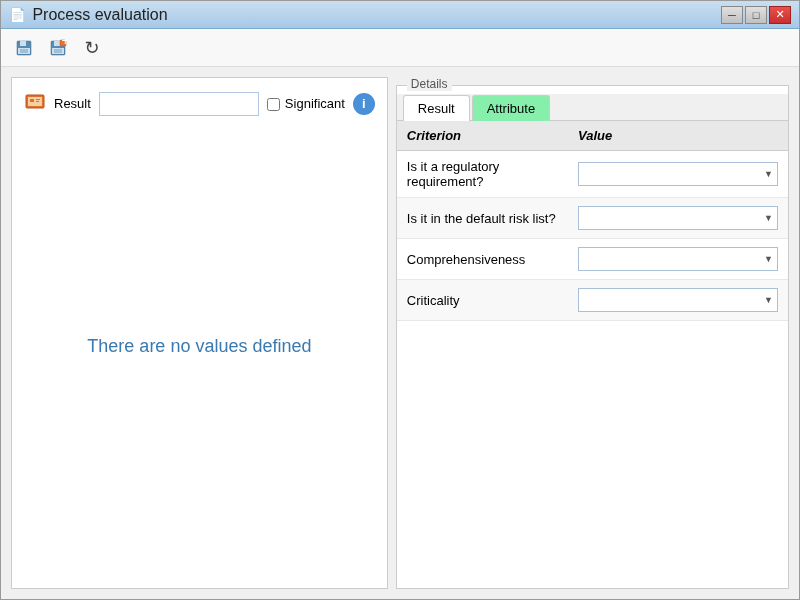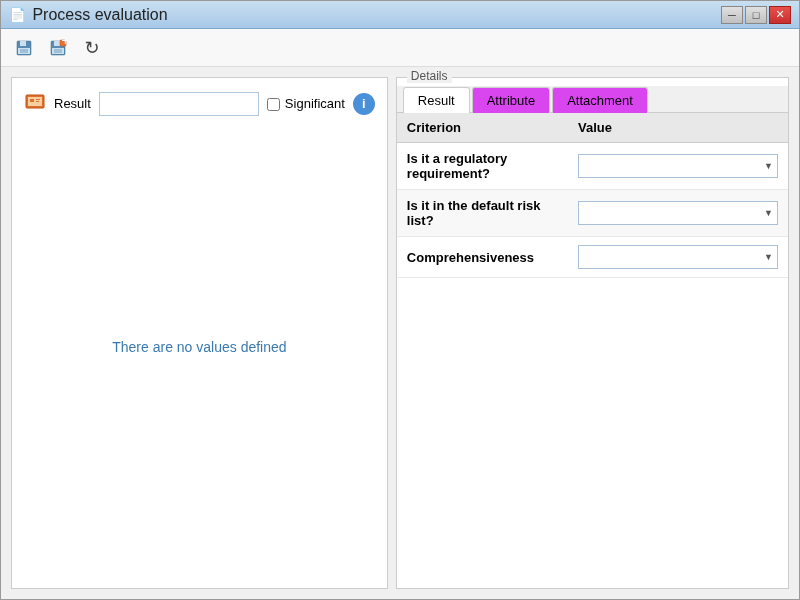--- a/index.html
+++ b/index.html
@@ -144,31 +144,31 @@
       font-weight: bold;
       cursor: pointer;
     }
 
     .no-values-msg {
       flex: 1;
       display: flex;
       align-items: center;
       justify-content: center;
       color: #3a7ab0;
-      font-size: 14px;
+      font-size: 18px;
     }
 
     .details-section {
       border: 1px solid #ccc;
       background: white;
       display: flex;
       flex-direction: column;
       flex: 1;
       position: relative;
-      margin-top: 0;
+      margin-top: 8px;
     }
 
     .details-legend {
       position: absolute;
       top: -9px;
       left: 10px;
       background: #f0f0f0;
       padding: 0 4px;
       font-size: 12px;
       color: #555;
@@ -179,21 +179,21 @@
       border-bottom: 1px solid #ccc;
       margin-top: 8px;
       padding: 0 6px;
       background: #f0f0f0;
     }
 
     .tab {
       padding: 5px 14px;
       border: 1px solid #ccc;
       border-bottom: none;
-      background: #d946ef;
+      background: #86efac;
       cursor: pointer;
       margin-right: 2px;
       font-size: 13px;
       position: relative;
       top: 1px;
       border-radius: 3px 3px 0 0;
     }
 
     .tab.active {
       background: white;
@@ -211,37 +211,37 @@
       width: 100%;
       border-collapse: collapse;
     }
 
     .criteria-table thead th {
       background: #e8e8e8;
       padding: 7px 10px;
       text-align: left;
       border-bottom: 1px solid #ccc;
       font-weight: 600;
+      font-style: italic;
     }
 
     .criteria-table tbody tr {
       border-bottom: 1px solid #e8e8e8;
     }
 
     .criteria-table tbody tr:nth-child(even) {
       background: #f8f8f8;
     }
 
     .criteria-table tbody td {
       padding: 8px 10px;
     }
 
     .criteria-table tbody td:first-child {
       width: 55%;
-      font-weight: bold;
     }
 
     .criteria-table tbody td:last-child {
       width: 45%;
     }
 
     .value-select {
       width: 200px;
       height: 24px;
       border: 1px solid #aac0d8;
@@ -339,21 +339,20 @@
       </div>
       <div class="no-values-msg">There are no values defined</div>
     </div>
 
     <div class="details-section">
       <span class="details-legend">Details</span>
 
       <div class="tabs-bar">
         <div class="tab active">Result</div>
         <div class="tab">Attribute</div>
-        <div class="tab">Attachment</div>
       </div>
 
       <div class="table-container">
         <table class="criteria-table">
           <thead>
             <tr>
               <th>Criterion</th>
               <th>Value</th>
             </tr>
           </thead>
@@ -363,19 +362,23 @@
                 <td><div class="select-wrapper"><select class="value-select"><option value=""></option></select></div></td>
               </tr>
               <tr>
                 <td>Is it in the default risk list?</td>
                 <td><div class="select-wrapper"><select class="value-select"><option value=""></option></select></div></td>
               </tr>
               <tr>
                 <td>Comprehensiveness</td>
                 <td><div class="select-wrapper"><select class="value-select"><option value=""></option></select></div></td>
               </tr>
+              <tr>
+                <td>Criticality</td>
+                <td><div class="select-wrapper"><select class="value-select"><option value=""></option></select></div></td>
+              </tr>
             </tbody>
         </table>
       </div>
     </div>
 
   </div>
 </div>
 
 </body></html>

